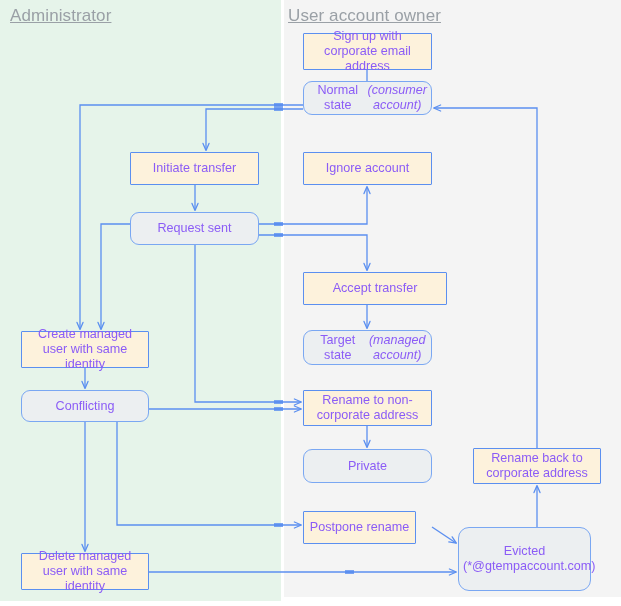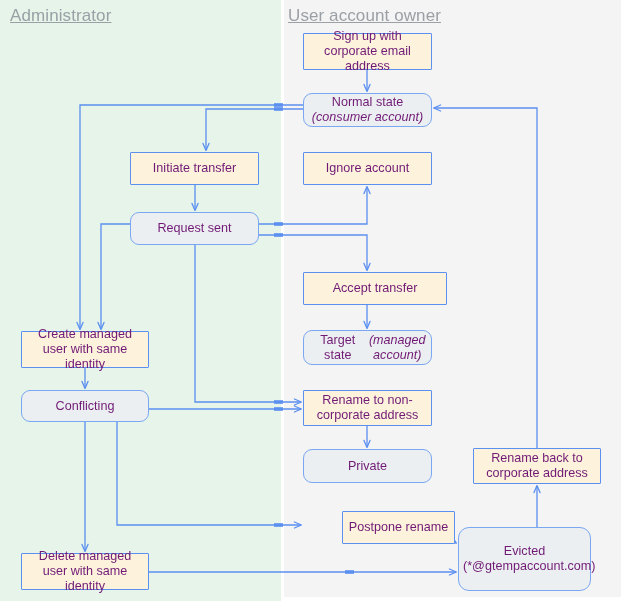--- a/index.html
+++ b/index.html
@@ -2,21 +2,21 @@
 <html><head>
 <meta charset="utf-8">
 <style>
   html,body{margin:0;padding:0;background:#ffffff;}
   #stage{position:relative;width:621px;height:606px;overflow:hidden;
          font-family:"Liberation Sans","DejaVu Sans",sans-serif;background:#ffffff;}
   .lane{position:absolute;}
   .lane-title{position:absolute;font-size:17px;color:#9aa0a6;letter-spacing:.1px;white-space:nowrap;text-decoration:underline;}
   svg.wires{position:absolute;left:0;top:0;width:621px;height:606px;overflow:visible;}
   .node{position:absolute;box-sizing:border-box;display:flex;align-items:center;justify-content:center;
-        text-align:center;font-size:12.6px;color:#701a75;line-height:15px;padding:2px 4px;}
+        text-align:center;font-size:12.6px;color:#8b5cf6;line-height:15px;padding:2px 4px;}
   .node span{display:block;width:100%;}
   .proc{background:#fdf2dc;border:1px solid #5b8ff0;border-radius:1px;}
   .state{background:#eceff1;border:1px solid #7aa7f2;border-radius:9px;justify-content:flex-end;}
   .state.big{border-radius:11px;}
   .it{font-style:italic;}
 </style>
 </head>
 <body>
 
 <div id="stage">
@@ -76,21 +76,21 @@
       <path d="M537,527 L537,486" marker-end="url(#ah)"></path>
 
       <path d="M537,448 L537,108 L434,108" marker-end="url(#ah)"></path>
     </g>
   </svg>
 
   <div class="node proc" style="left:303px;top:33px;width:129px;height:37px;">
     <span>Sign up with corporate email address</span>
   </div>
 
-  <div class="node state" style="left:303px;top:93px;width:129px;height:34px;flex-direction:column;justify-content:center;">
+  <div class="node state" style="left:303px;top:81px;width:129px;height:34px;flex-direction:row;justify-content:center;">
     <span>Normal state</span>
     <span class="it">(consumer account)</span>
   </div>
 
   <div class="node proc" style="left:130px;top:152px;width:129px;height:33px;">
     <span>Initiate transfer</span>
   </div>
 
   <div class="node proc" style="left:303px;top:152px;width:129px;height:33px;">
     <span>Ignore account</span>
@@ -122,21 +122,21 @@
   </div>
 
   <div class="node state" style="left:303px;top:449px;width:129px;height:34px;">
     <span>Private</span>
   </div>
 
   <div class="node proc" style="left:473px;top:448px;width:128px;height:36px;">
     <span>Rename back to corporate address</span>
   </div>
 
-  <div class="node proc" style="left:303px;top:511px;width:113px;height:33px;margin-left:39px;">
+  <div class="node proc" style="left:303px;top:511px;width:113px;height:33px;">
     <span>Postpone rename</span>
   </div>
 
   <div class="node proc" style="left:21px;top:553px;width:128px;height:37px;">
     <span>Delete managed user with same identity</span>
   </div>
 
   <div class="node state big" style="left:458px;top:527px;width:133px;height:64px;flex-direction:column;justify-content:center;">
     <span>Evicted</span>
     <span>(*@gtempaccount.com)</span>

